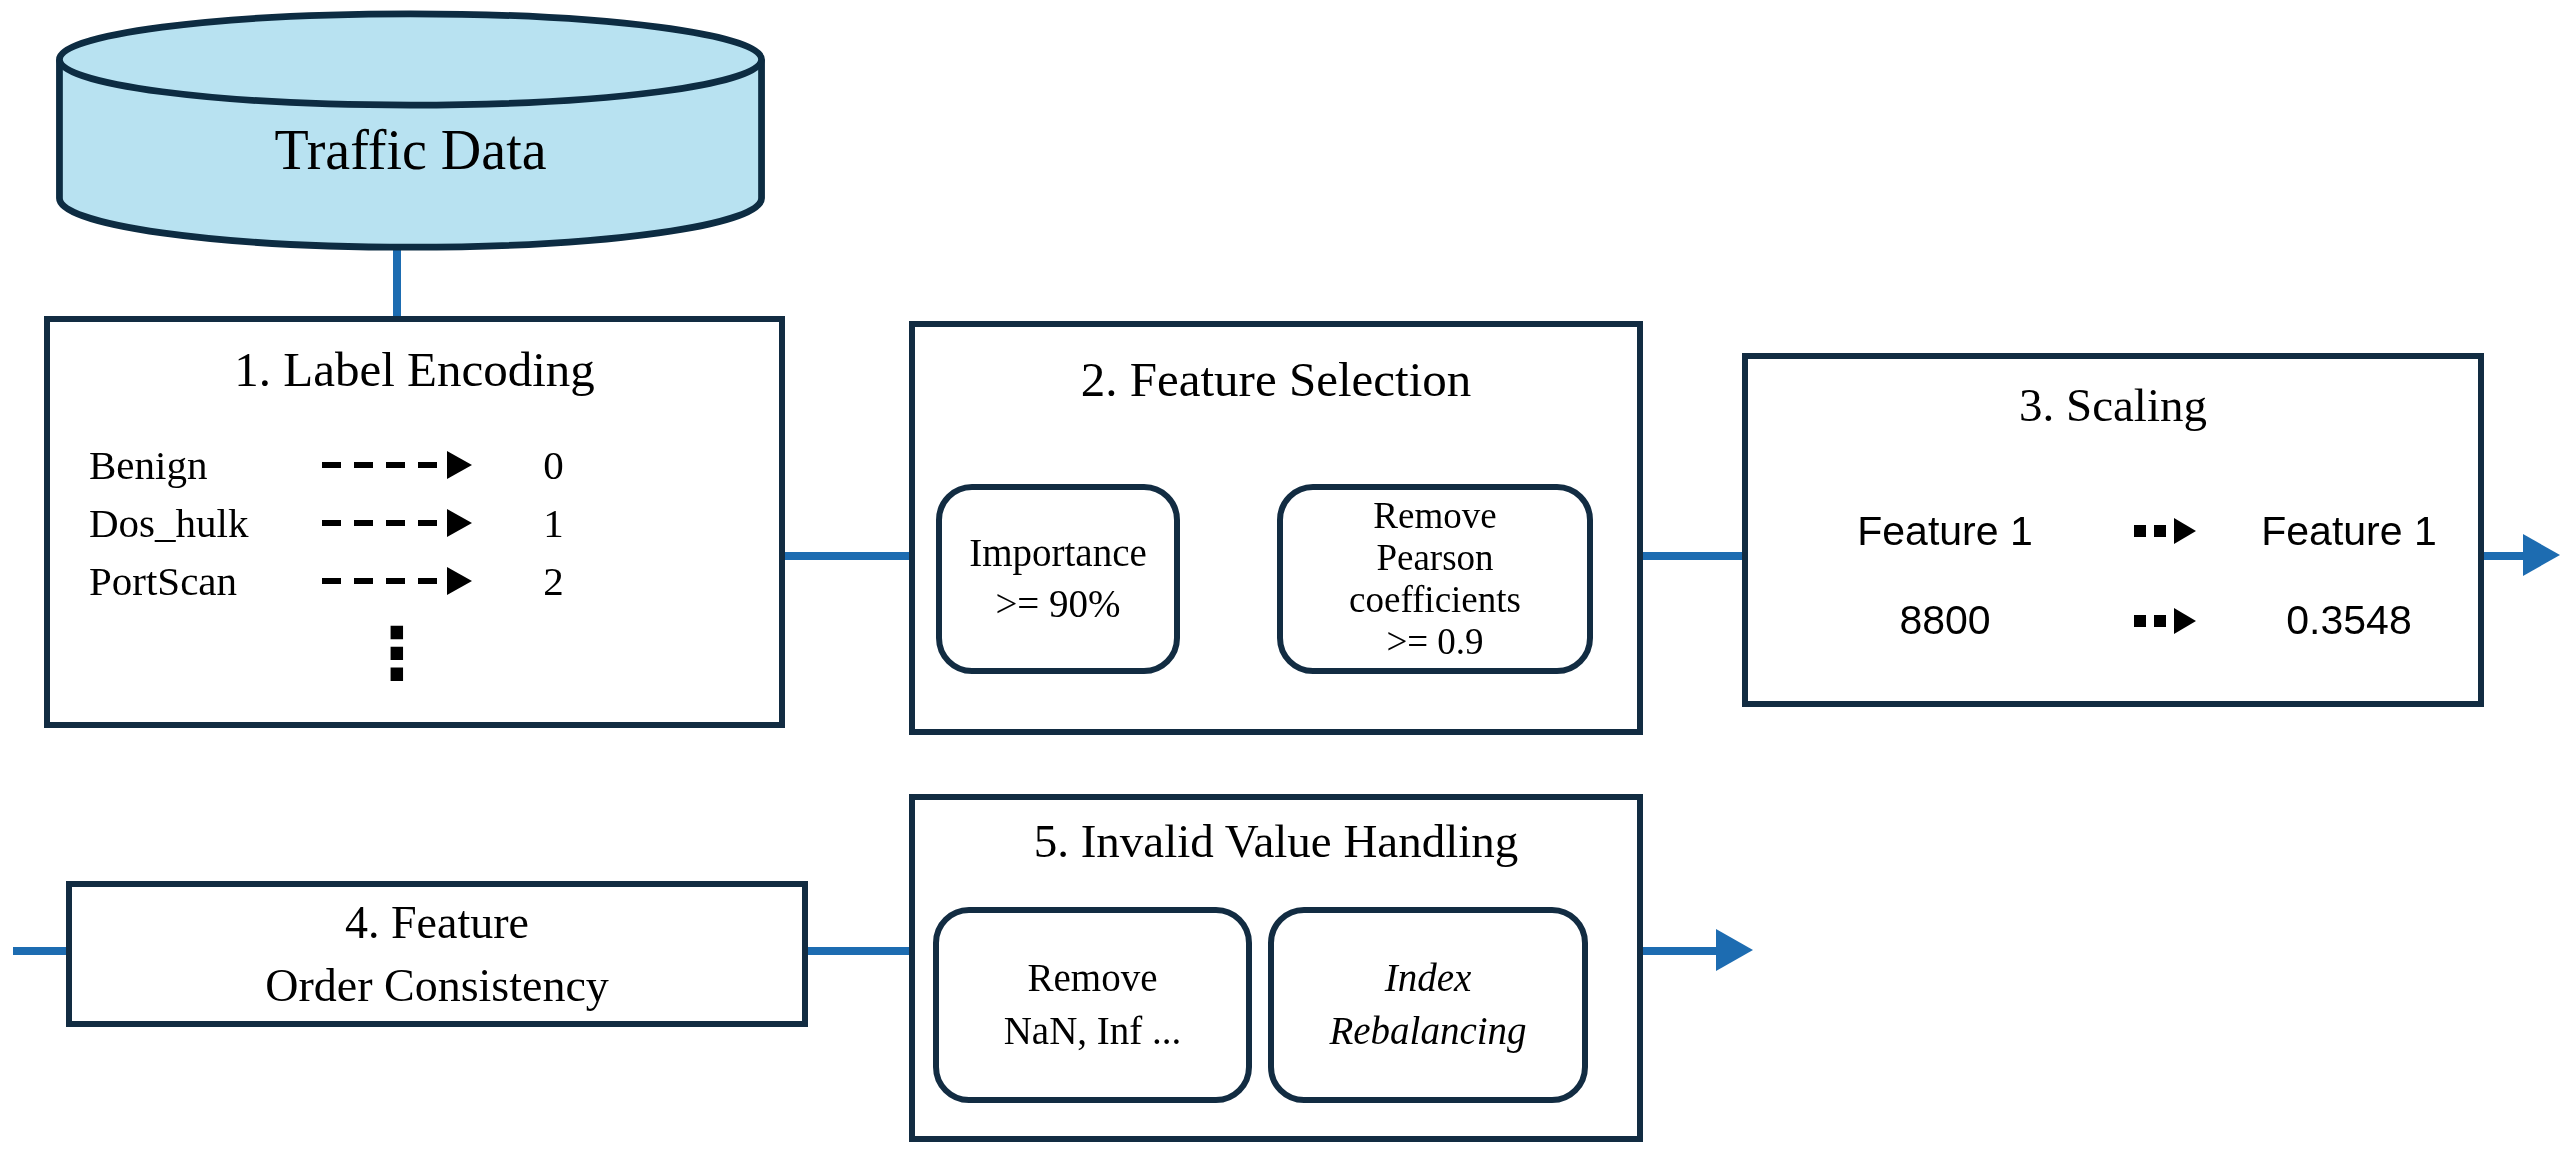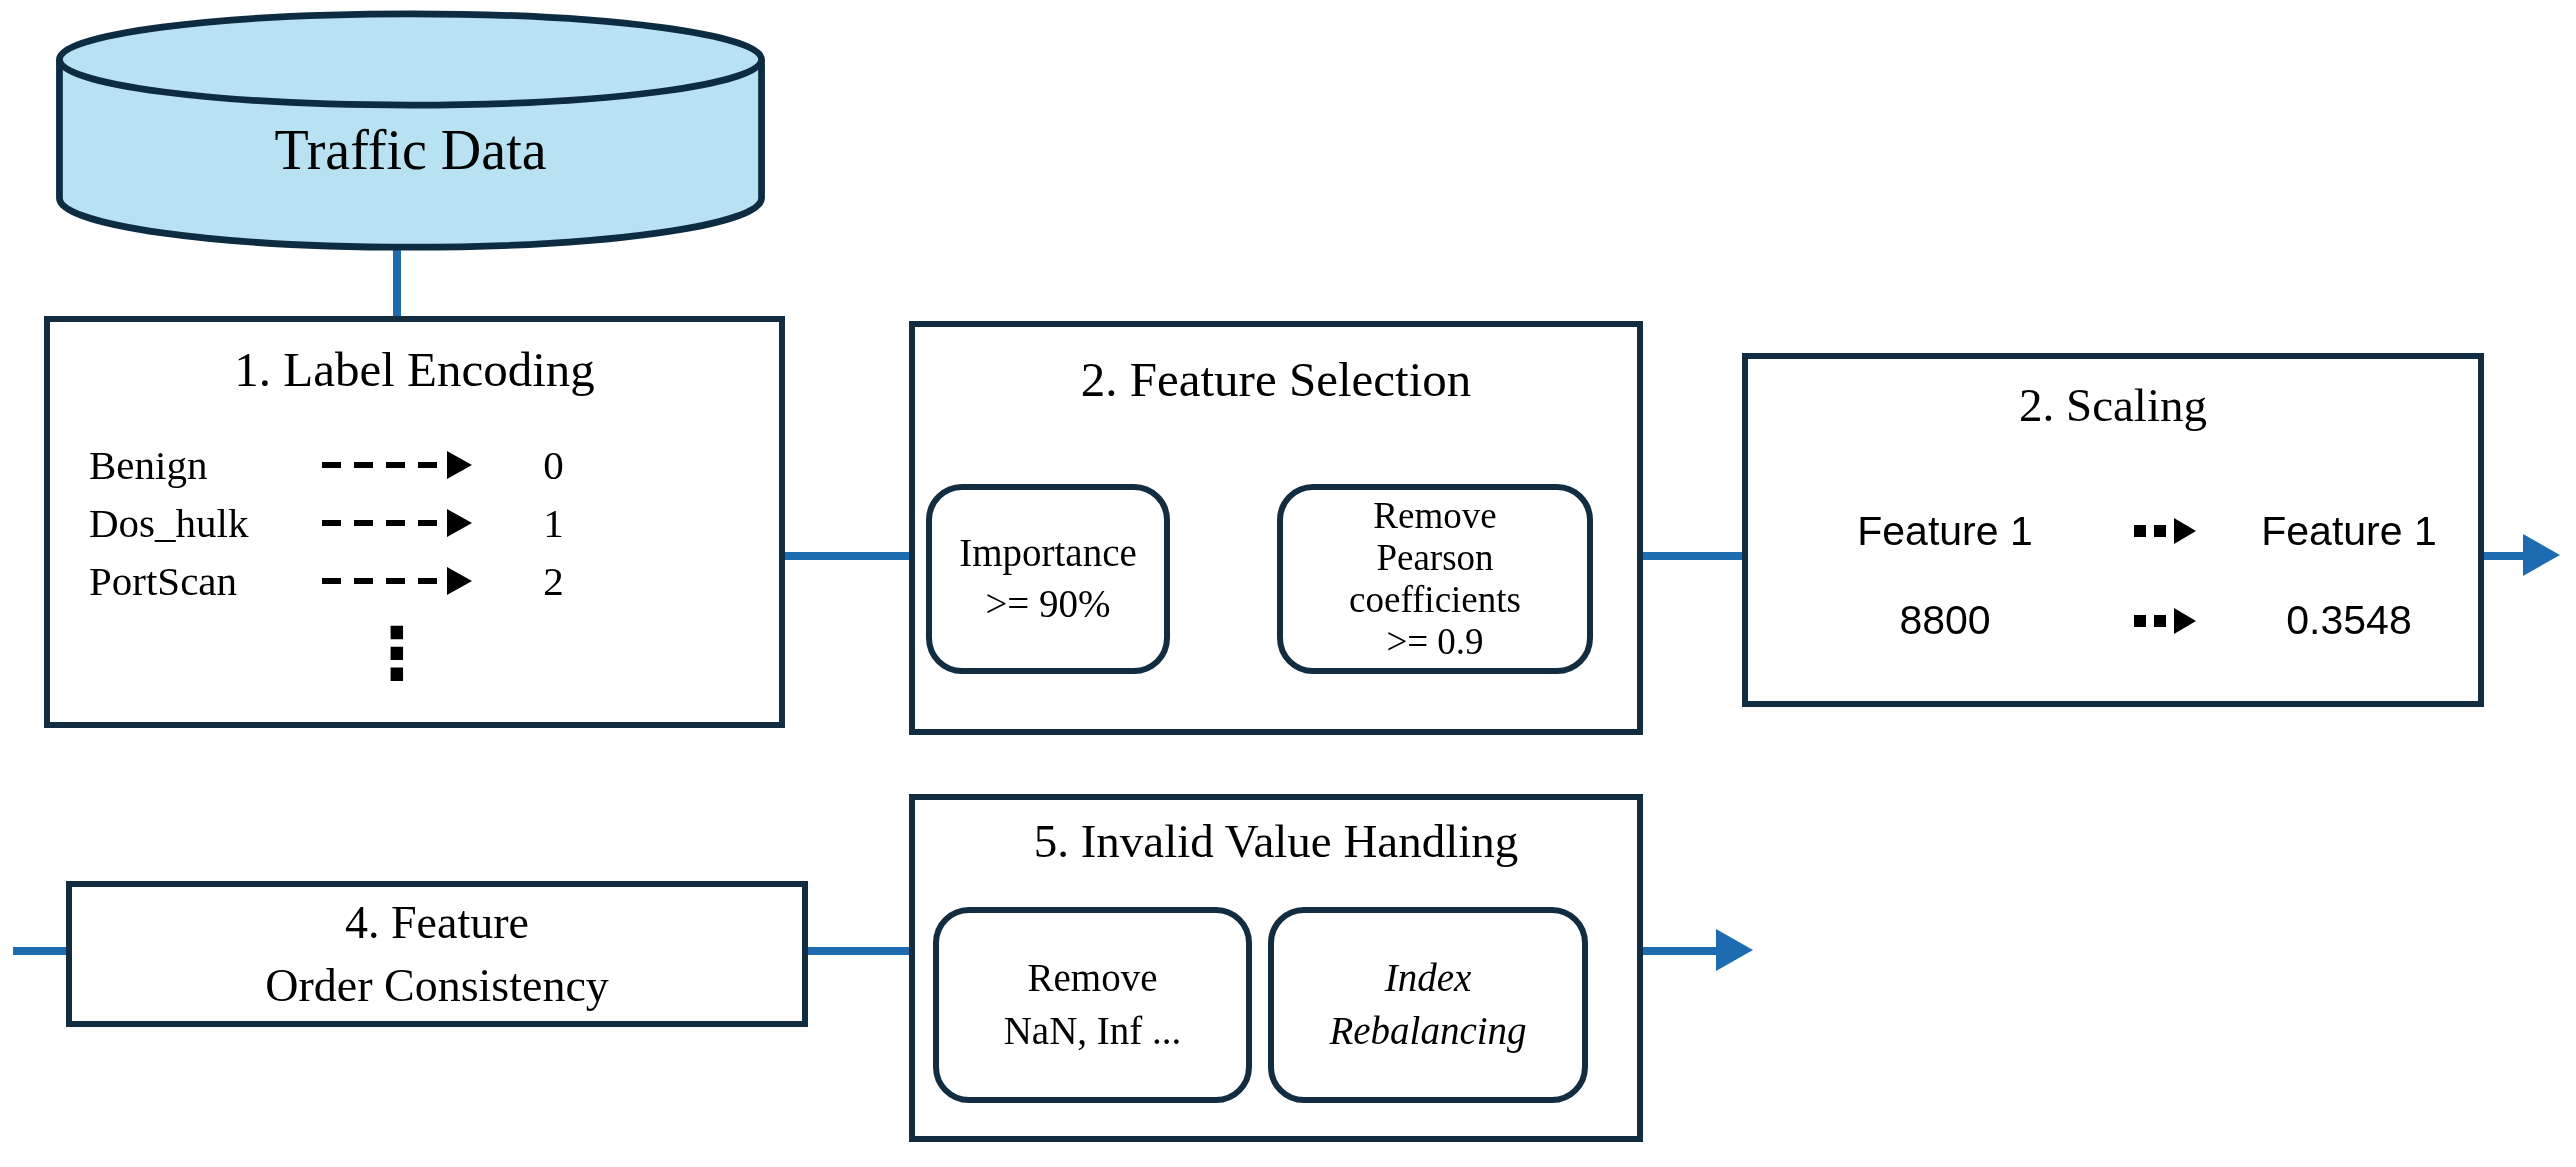--- a/index.html
+++ b/index.html
@@ -110,34 +110,34 @@
             <span class="tri"></span>
         </div>
         <div class="map-code">2</div>
       </div>
     </div>
     <div class="ellipsis-mark">⋮</div>
   </div>
 
   <div class="box" style="left:909px;top:321px;width:734px;height:414px;padding-top:25.4px;">
     <div class="box-title">2. Feature Selection</div>
-    <div class="subbox" style="left:11px;top:157px;width:244px;height:190px;">
+    <div class="subbox" style="left:21px;top:157px;width:244px;height:190px;">
       <span>Importance
 &gt;= 90%</span>
     </div>
     <div class="subbox tight" style="left:362px;top:157px;width:316px;height:190px;">
       <span>Remove
 Pearson
 coefficients
 &gt;= 0.9</span>
     </div>
   </div>
 
   <div class="box" style="left:1742px;top:353px;width:742px;height:354px;padding-top:18.6px;">
-    <div class="box-title" style="font-size:47px;">2. Scaling</div>
+    <div class="box-title" style="font-size:47px;">3. Scaling</div>
     <div class="scale-rows">
       <div class="scale-row">
         <div class="scale-left">Feature 1</div>
         <div class="scale-arrow">
           <span class="sq"></span>
             <span class="sq"></span>
             <span class="tri-sm"></span>
         </div>
         <div class="scale-right">Feature 1</div>
       </div>

